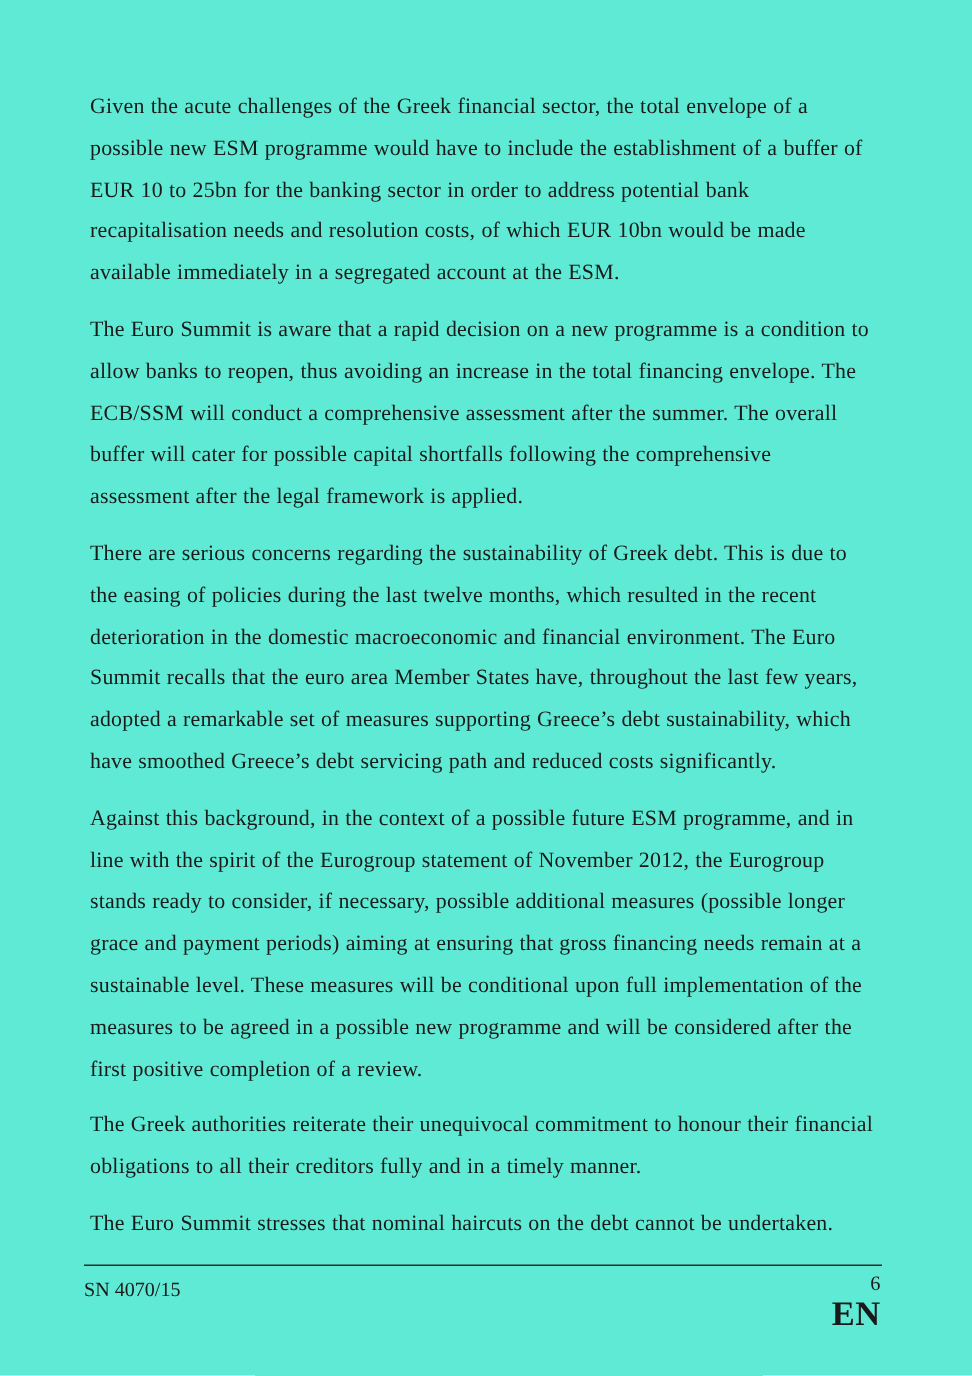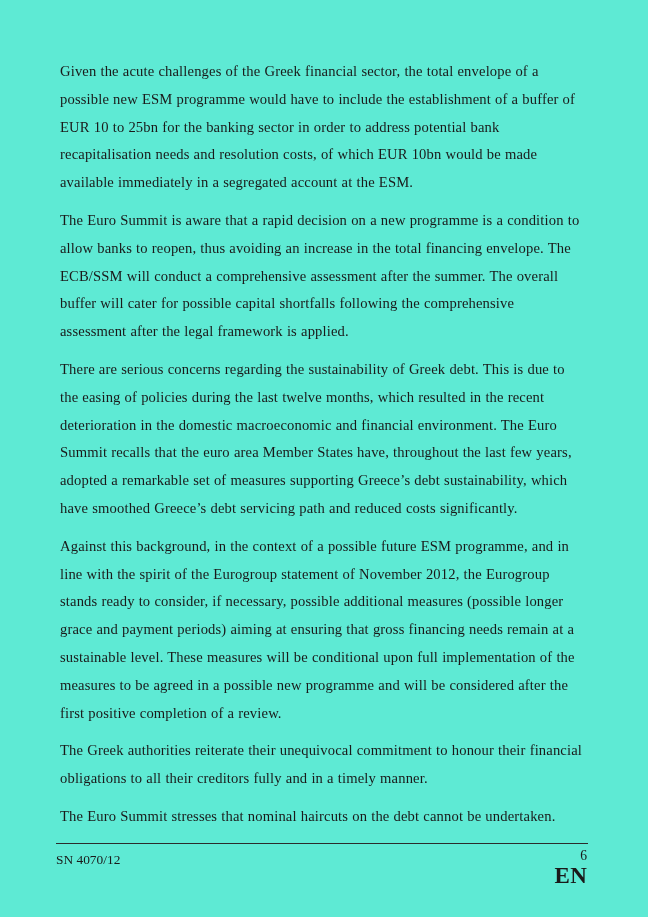--- a/index.html
+++ b/index.html
@@ -92,21 +92,21 @@
     <p class="para">The Euro Summit is aware that a rapid decision on a new programme is a condition to allow banks to reopen, thus avoiding an increase in the total financing envelope. The ECB/SSM will conduct a comprehensive assessment after the summer. The overall buffer will cater for possible capital shortfalls following the comprehensive assessment after the legal framework is applied.</p>
     <p class="para">There are serious concerns regarding the sustainability of Greek debt. This is due to the easing of policies during the last twelve months, which resulted in the recent deterioration in the domestic macroeconomic and financial environment. The Euro Summit recalls that the euro area Member States have, throughout the last few years, adopted a remarkable set of measures supporting Greece’s debt sustainability, which have smoothed Greece’s debt servicing path and reduced costs significantly.</p>
     <p class="para">Against this background, in the context of a possible future ESM programme, and in line with the spirit of the Eurogroup statement of November 2012, the Eurogroup stands ready to consider, if necessary, possible additional measures (possible longer grace and payment periods) aiming at ensuring that gross financing needs remain at a sustainable level. These measures will be conditional upon full implementation of the measures to be agreed in a possible new programme and will be considered after the first positive completion of a review.</p>
     <p class="para">The Greek authorities reiterate their unequivocal commitment to honour their financial obligations to all their creditors fully and in a timely manner.</p>
     <p class="para">The Euro Summit stresses that nominal haircuts on the debt cannot be undertaken.</p>
   </div>
 
   <div class="footer">
     <div class="footer-rule"></div>
     <div class="footer-row">
-      <div class="doc-ref">SN 4070/12</div>
+      <div class="doc-ref">SN 4070/15</div>
       <div class="footer-right">
         <div class="page-number">6</div>
         <div class="lang-code">EN</div>
       </div>
     </div>
   </div>
 
 </div>
 
 </body></html>

